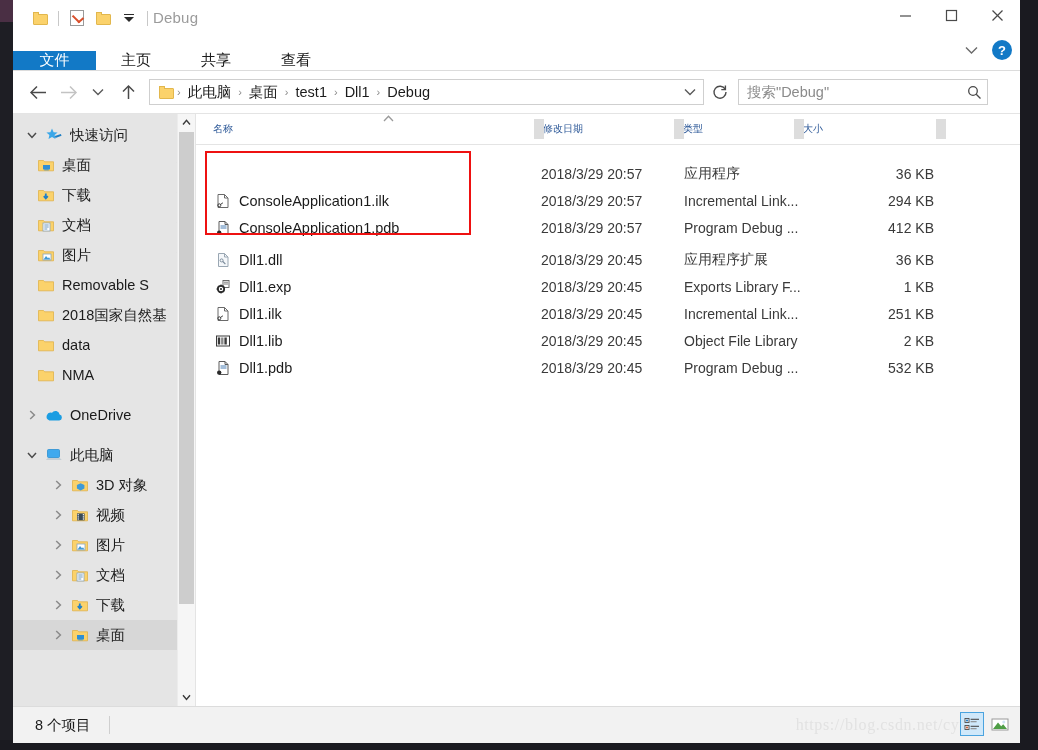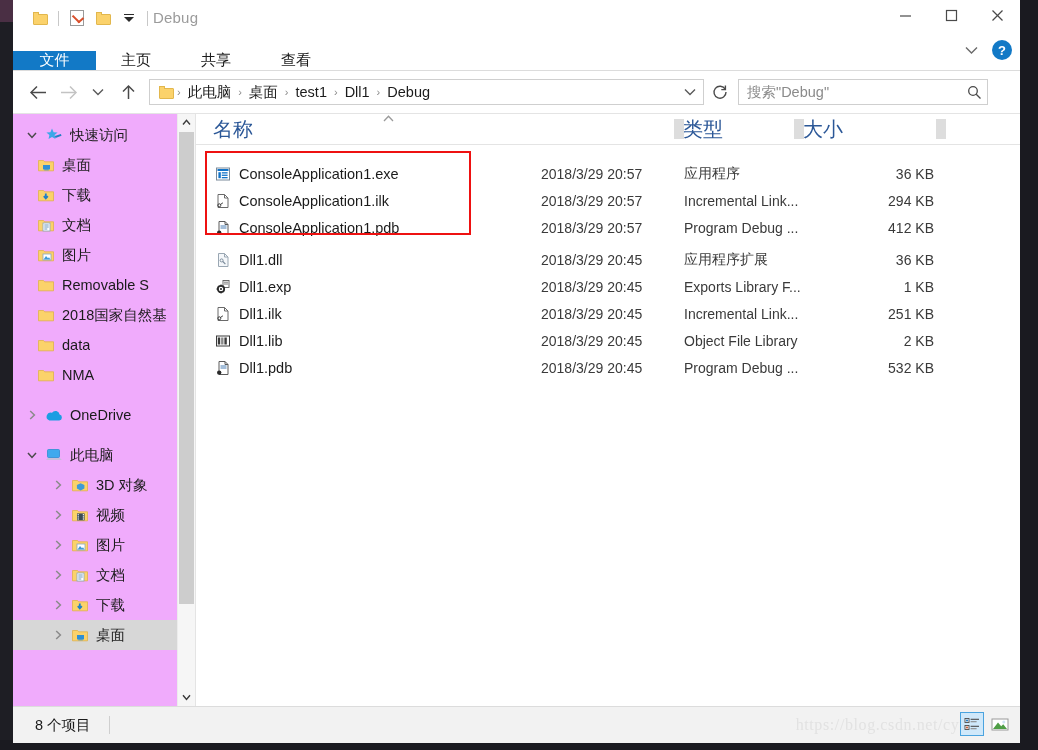--- a/index.html
+++ b/index.html
@@ -62,39 +62,39 @@
   .crumb-drop{width:26px;height:24px;display:flex;align-items:center;justify-content:center;}
   .refresh{width:24px;height:24px;display:flex;align-items:center;justify-content:center;margin-right:6px;}
   .searchbox{position:relative;width:250px;height:26px;border:1px solid #cfcfcf;background:#fff;
      display:flex;align-items:center;box-sizing:border-box;margin-right:10px;}
   .searchbox .ph{font-size:14.5px;color:#8b8b8b;padding-left:8px;flex:1;white-space:nowrap;}
   .searchbox .mag{width:26px;display:flex;align-items:center;justify-content:center;}
 
   
   .content{position:relative;height:592px;display:flex;border-top:1px solid #e4e4e4;}
 
-  .nav{position:relative;width:182px;height:592px;background:#f0abfc;overflow:hidden;}
+  .nav{position:relative;width:182px;height:592px;background:#e5e5e5;overflow:hidden;}
   .navscroll{position:relative;width:182px;}
   .row{height:30px;display:flex;align-items:center;white-space:nowrap;font-size:14.5px;color:#1b1b1b;}
   .row .exp{width:22px;display:flex;align-items:center;justify-content:center;color:#6e6e6e;font-size:11px;}
   .row .ico{width:22px;display:flex;align-items:center;justify-content:center;margin-right:5px;}
   .row .lbl{overflow:hidden;}
   .row .pin{margin-left:auto;padding-right:8px;color:#8f8f8f;}
   .row.hl{background:#d7d7d7;}
   .indent1{padding-left:8px;}
   .indent2{padding-left:22px;}
   .indent3{padding-left:20px;}
 
   .navsb{position:absolute;right:0;top:0;width:17px;height:592px;background:#f6f6f6;border-left:1px solid #ececec;}
   .navsb .arr{height:17px;display:flex;align-items:center;justify-content:center;color:#5a5a5a;font-size:10px;}
   .navsb .thumb{position:absolute;left:1px;width:15px;background:#cdcdcd;}
 
   .files{position:relative;flex:1;background:#fff;border-left:1px solid #e4e4e4;}
   .colhdr{position:relative;height:30px;border-bottom:1px solid #e4e4e4;background:#fff;}
-  .ch{position:absolute;top:0;height:30px;display:flex;align-items:center;font-size:20px;color:#2b5797;}
+  .ch{position:absolute;top:0;height:30px;display:flex;align-items:center;font-size:10px;color:#2b5797;}
   .ch .bar{position:absolute;left:0;top:5px;width:1px;height:20px;background:#dddddd;}
   .ch span{padding-left:9px;}
   .sortmark{position:absolute;left:170px;top:-2px;font-size:11px;color:#8a8a8a;}
 
   .flist{position:relative;}
   .frow{position:relative;height:27px;display:flex;align-items:center;font-size:14.5px;color:#1b1b1b;}
   .fname{position:absolute;left:18px;display:flex;align-items:center;gap:8px;}
   .fdate{position:absolute;left:345px;color:#3a3a3a;font-size:14px;}
   .ftype{position:absolute;left:488px;color:#3a3a3a;font-size:14px;}
   .fsize{position:absolute;left:600px;width:138px;text-align:right;color:#3a3a3a;font-size:14px;}
@@ -530,47 +530,38 @@
 
       <div class="colhdr">
         <div class="ch" style="left:8px;width:330px;">
           <span>名称</span>
           <span class="sortmark">
             <svg width="11" height="7" viewBox="0 0 11 7">
                 <polyline points="1,6 5.5,1.2 10,6" fill="none" stroke="#9a9a9a" stroke-width="1.3"></polyline>
               </svg>
           </span>
         </div>
+        <div class="ch" style="left:338px;width:140px;">
+          <span class="bar"></span>
+            <span>修改日期</span>
+        </div>
         <div class="ch" style="left:598px;width:142px;">
           <span class="bar"></span>
             <span>大小</span>
           <span class="bar" style="left:142px;"></span>
         </div>
         <div class="ch" style="left:478px;width:120px;">
           <span class="bar"></span>
             <span>类型</span>
         </div>
       </div>
 
       <div class="flist" style="padding-top:15px;">
 
         <div class="frow" style="height:27px;">
-          <span class="fname">
-            <span class="ficon">
-              <svg width="16" height="16" viewBox="0 0 16 16">
-                  <rect x="1.5" y="2" width="13" height="12" fill="#fff" stroke="#7a8a99" stroke-width="1"></rect>
-                  <rect x="2.5" y="3" width="11" height="2" fill="#1273c7"></rect>
-                  <rect x="3.4" y="6.2" width="2.4" height="6" fill="#1273c7"></rect>
-                  <rect x="6.8" y="6.2" width="5.8" height="1.3" fill="#1273c7"></rect>
-                  <rect x="6.8" y="8.6" width="5.8" height="1.3" fill="#1273c7"></rect>
-                  <rect x="6.8" y="11" width="5.8" height="1.3" fill="#1273c7"></rect>
-                </svg>
-            </span>
-            <span>ConsoleApplication1.exe</span>
-          </span>
           <span class="fdate">2018/3/29 20:57</span>
           <span class="ftype">应用程序</span>
           <span class="fsize">36 KB</span>
         </div>
 
         <div class="frow">
           <span class="fname">
             <span class="ficon">
               <svg width="16" height="16" viewBox="0 0 16 16">
                   <path d="M3 1.5h6.5L13 5v9.5H3z" fill="#fff" stroke="#6a6a6a" stroke-width="1"></path>

